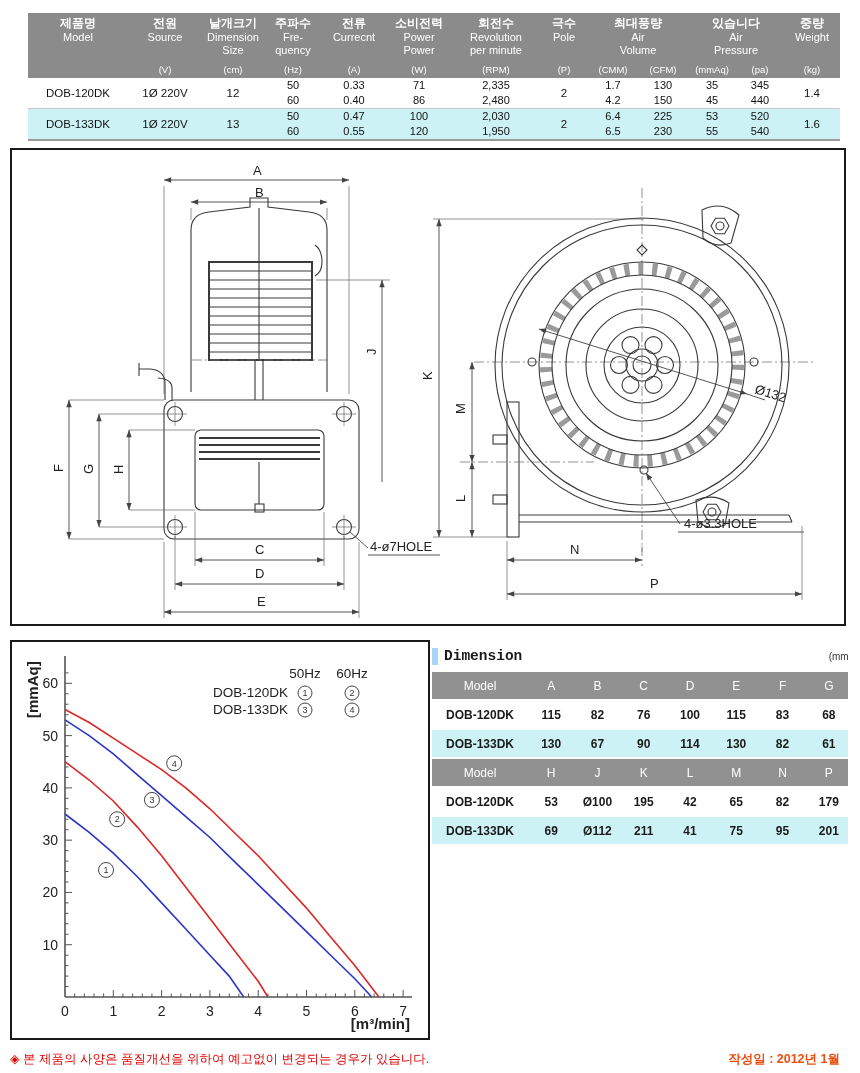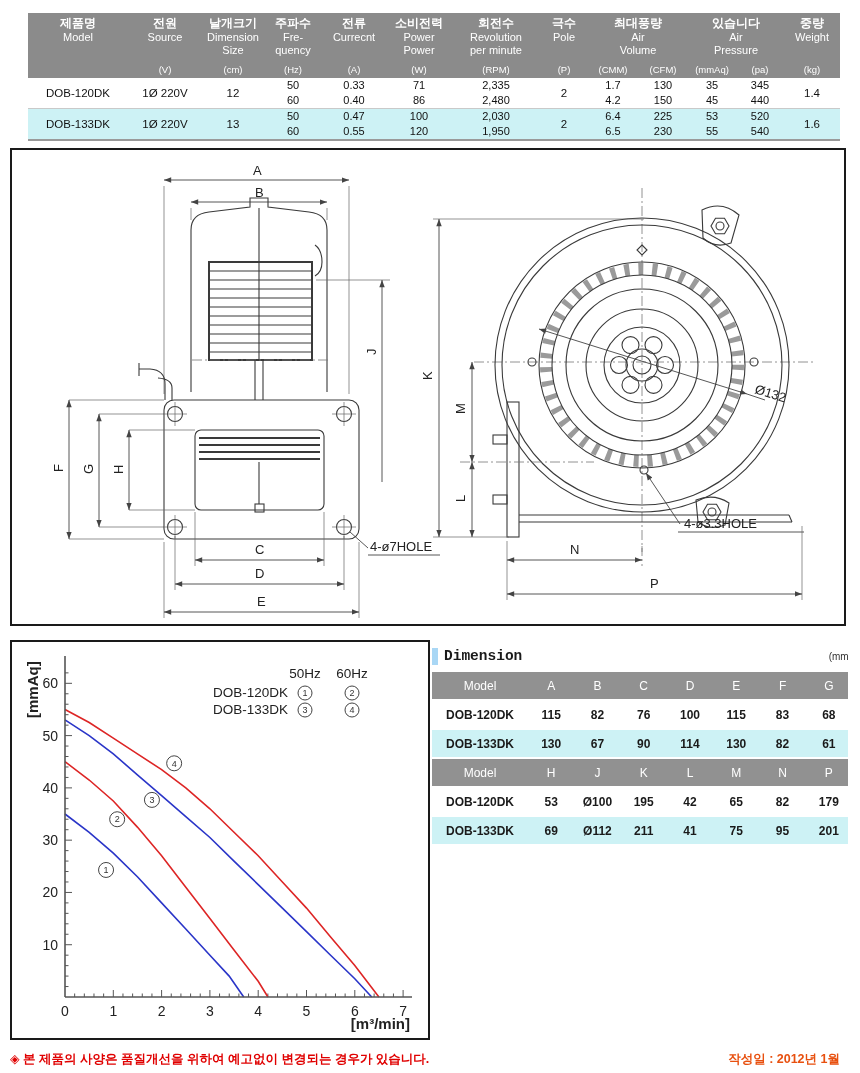--- a/index.html
+++ b/index.html
@@ -44,21 +44,21 @@
   .dim-section{position:absolute;left:432px;top:644px;width:420px;}
   .dim-title-row{display:flex;align-items:center;height:24px;}
   .dim-accent{width:6px;height:17px;background:#a9d7f5;margin-right:6px;}
   .dim-title{font-size:14.5px;font-weight:700;color:#1a1a1a;font-family:Liberation Mono, monospace;}
   .dim-unit{margin-left:auto;font-size:10px;color:#333;}
   .dim-table{width:420px;border-collapse:separate;border-spacing:0 2px;table-layout:fixed;margin-top:2px;}
   .dim-table th{background:#919191;color:#fff;font-size:12px;font-weight:400;height:25px;}
   .dim-table td{font-size:12px;font-weight:700;text-align:center;height:25px;color:#1a1a1a;}
   .dim-table tr.hl-row td{background:#cdf2f5;}
   
-  .footer-note{position:absolute;left:10px;top:1051px;font-size:12.5px;font-weight:700;color:#e00000;}
+  .footer-note{position:absolute;left:10px;top:1051px;font-size:12.5px;font-weight:400;color:#e00000;}
   .footer-date{position:absolute;right:8px;top:1051px;font-size:12.5px;font-weight:700;color:#e8500f;}
 </style>
 </head>
 <body>
 
 <div class="page">
 
   <table class="spec-table">
     <colgroup id="spec-colgroup">
         <col style="width:100px">

